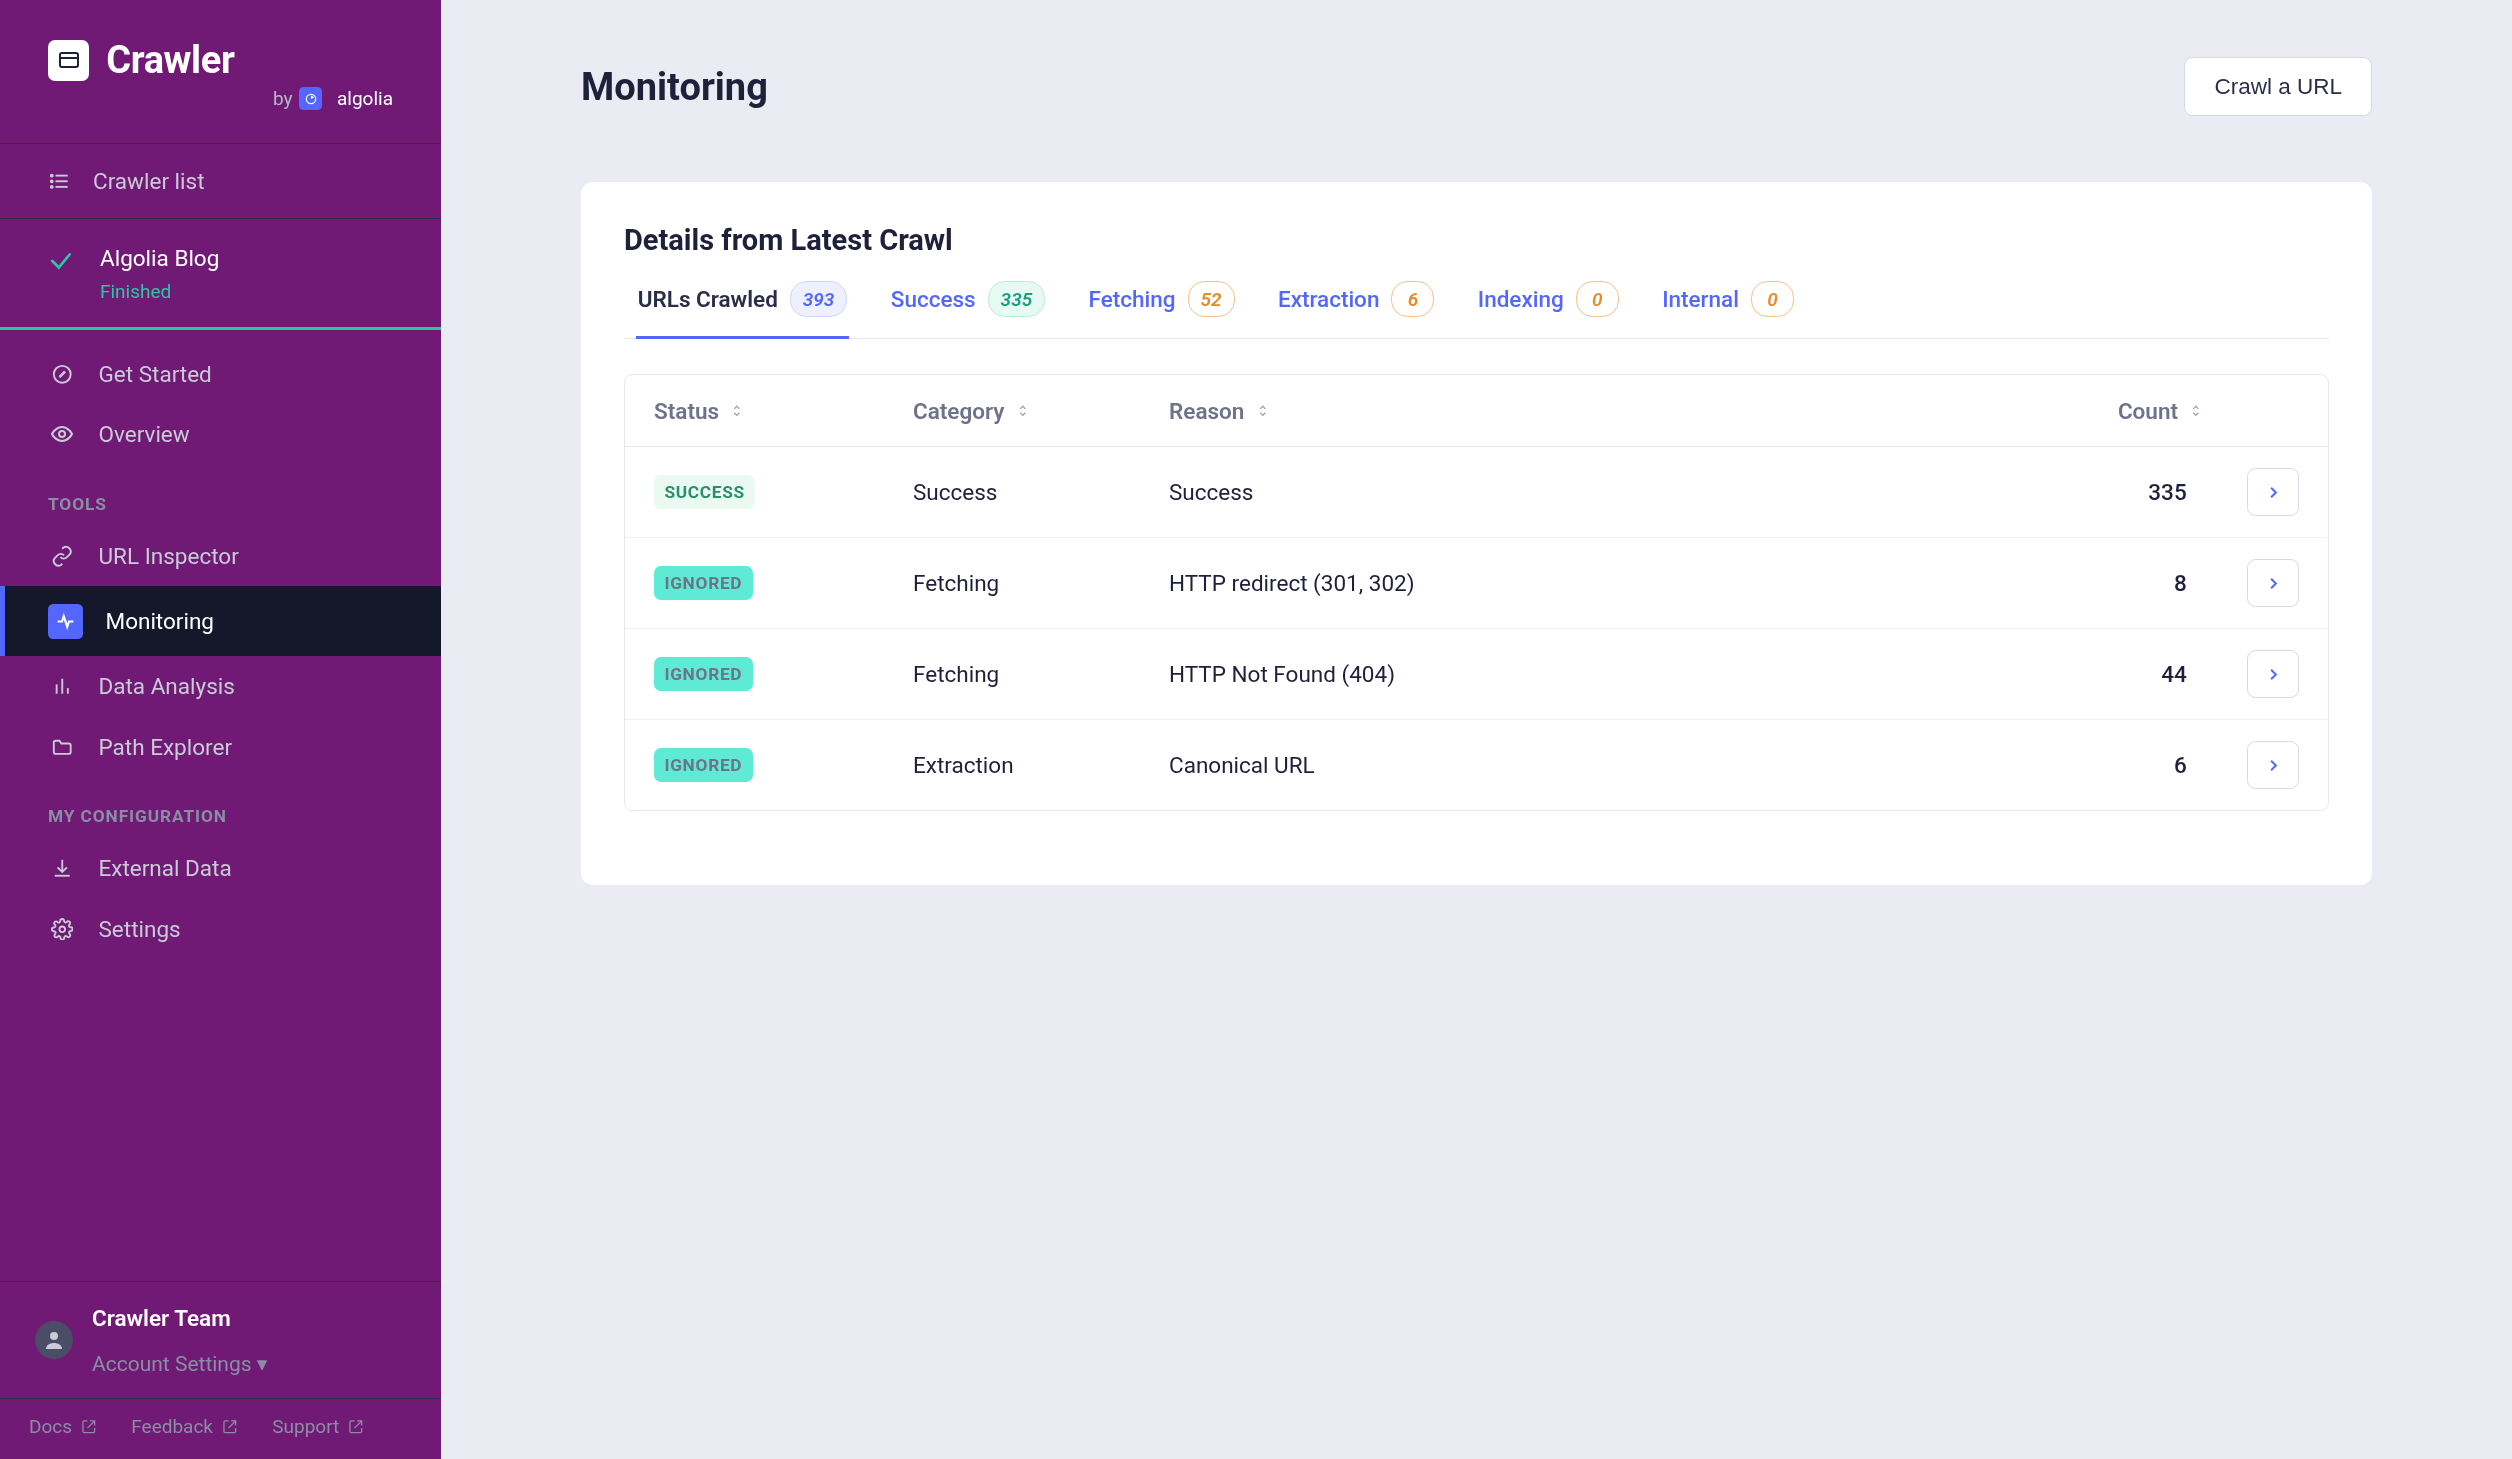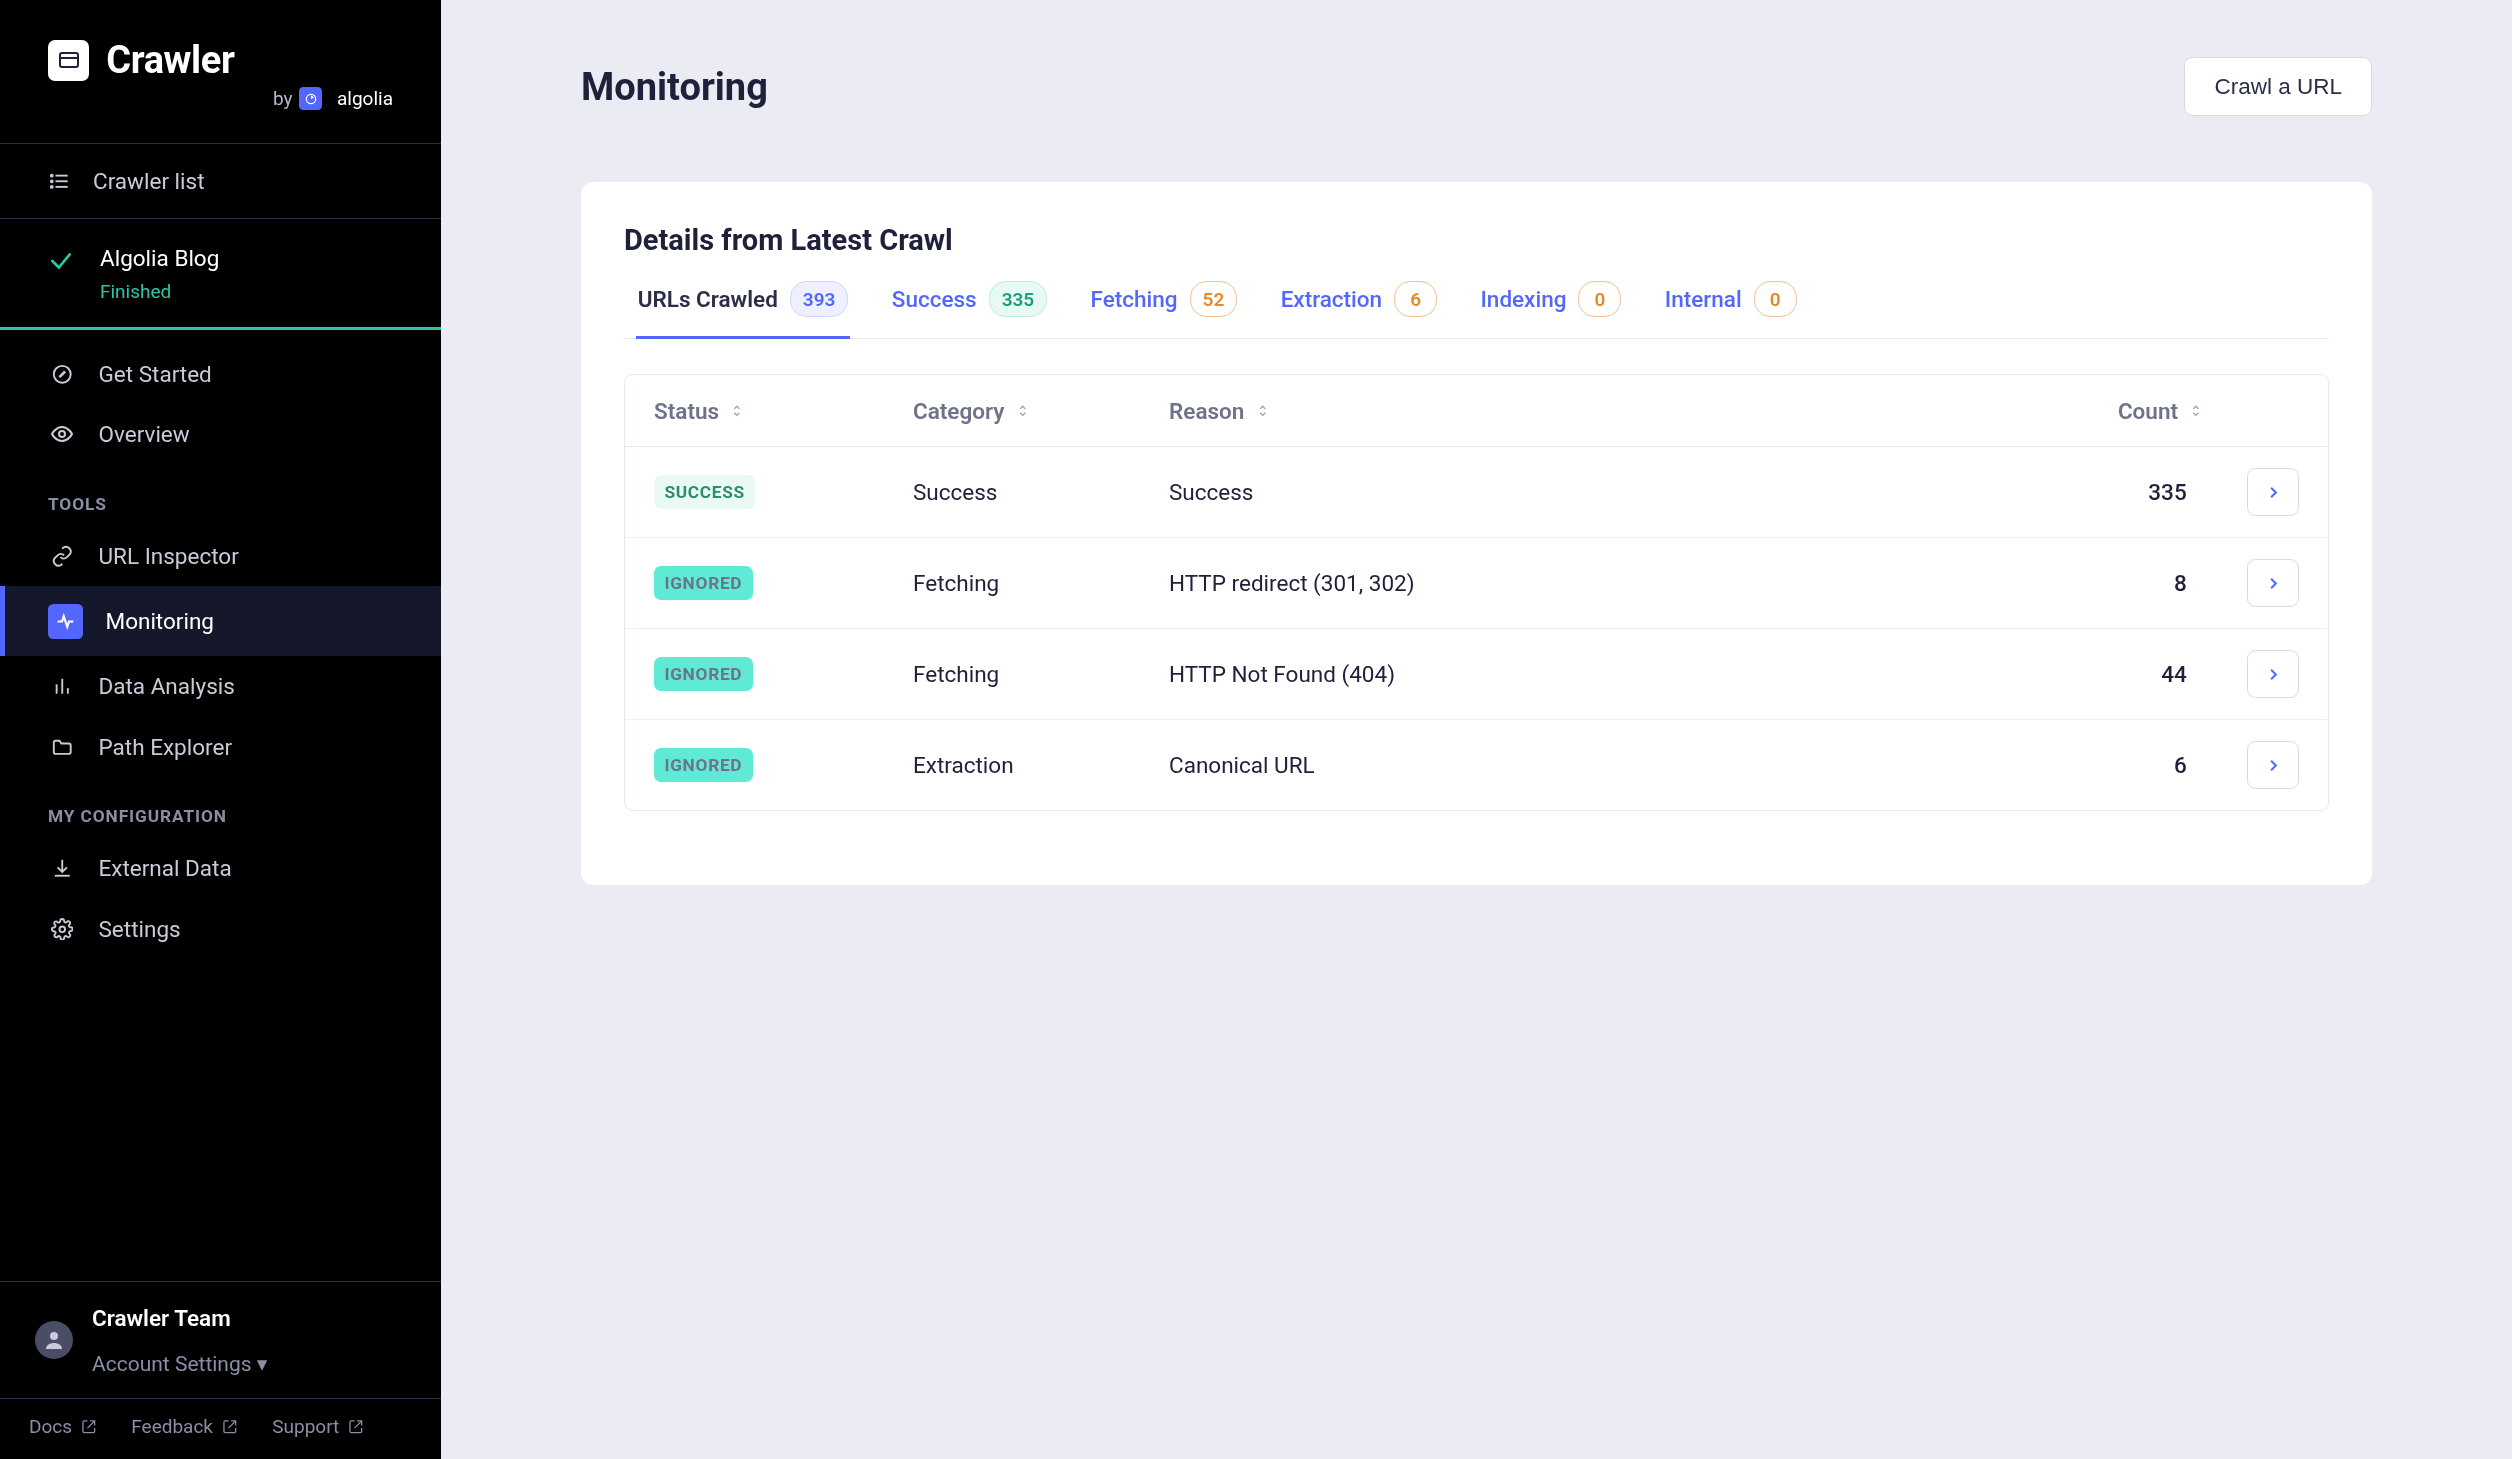--- a/index.html
+++ b/index.html
@@ -7,21 +7,21 @@
   font-family: -apple-system, BlinkMacSystemFont, "Segoe UI", Roboto, Helvetica, Arial, sans-serif;
   background: #ebecf3;
   color: #1e2139;
   width: 2512px;
   height: 1459px;
   overflow: hidden;
 }
 .app { display: flex; width: 100%; height: 100%; }
 .sidebar {
   width: 441px;
-  background: #000000;
+  background: #701a75;
   color: #fff;
   display: flex;
   flex-direction: column;
   flex-shrink: 0;
 }
 .brand {
   padding: 38px 48px 33px 48px;
 }
 .brand-row { display: flex; align-items: center; gap: 17.3px; }
 .brand-logo {
@@ -106,21 +106,21 @@
 .tabs { display: flex; gap: 40px; border-bottom: 0.9px solid #e4e7ef; }
 .tab {
   display: inline-flex; align-items: center; gap: 12px;
   padding: 0 1.7px 19px 1.7px; font-size: 22.5px; color: #5367fe; font-weight: 500;
   cursor: pointer; border-bottom: 3.5px solid transparent; margin-bottom: -0.9px;
 }
 .tab.active { color: #2b2e46; font-weight: 600; border-bottom-color: #5367fe; margin-left: 12px; }
 .badge {
   display: inline-flex; align-items: center; justify-content: center;
   min-width: 43px; height: 30px; padding: 17px 12px; border-radius: 16.4px;
-  font-size: 19px; font-weight: 600;
+  font-size: 19px; font-weight: 600; font-style: italic;
 }
 .badge.blue   { background: #eef0ff; color: #5367fe; border: 0.9px solid #cfd5ff; }
 .badge.green  { background: #e6f9f3; color: #1a9f7e; border: 0.9px solid #bdeadd; }
 .badge.orange { background: #fff; color: #e58b2a; border: 1.7px solid #f2c08a; }
 
 .table { margin-top: 35px; border: 0.9px solid #e4e7ef; border-radius: 8.6px; overflow: hidden; }
 .thead, .trow { display: grid; grid-template-columns: 259px 256px 1fr 190px 95px; align-items: center; }
 .thead { padding: 22.5px 29px; color: #6f738a; font-size: 22.5px; font-weight: 600; border-bottom: 0.9px solid #e4e7ef; }
 .th { display: inline-flex; align-items: center; gap: 10.4px; }
 .th.right { justify-content: flex-end; }

